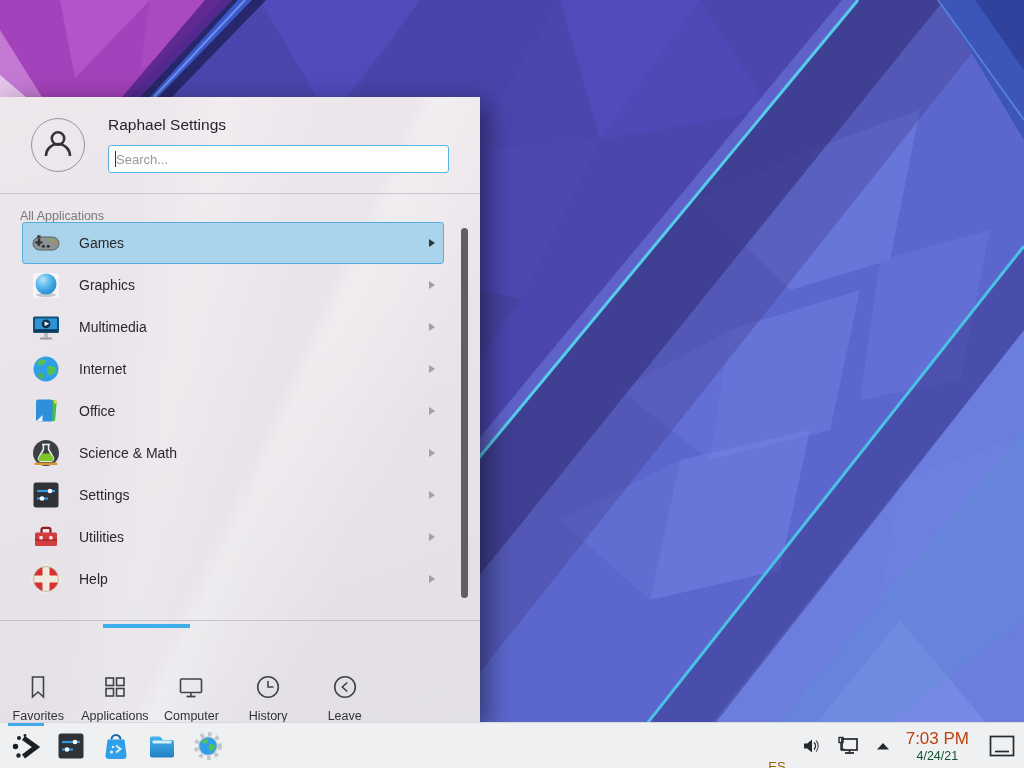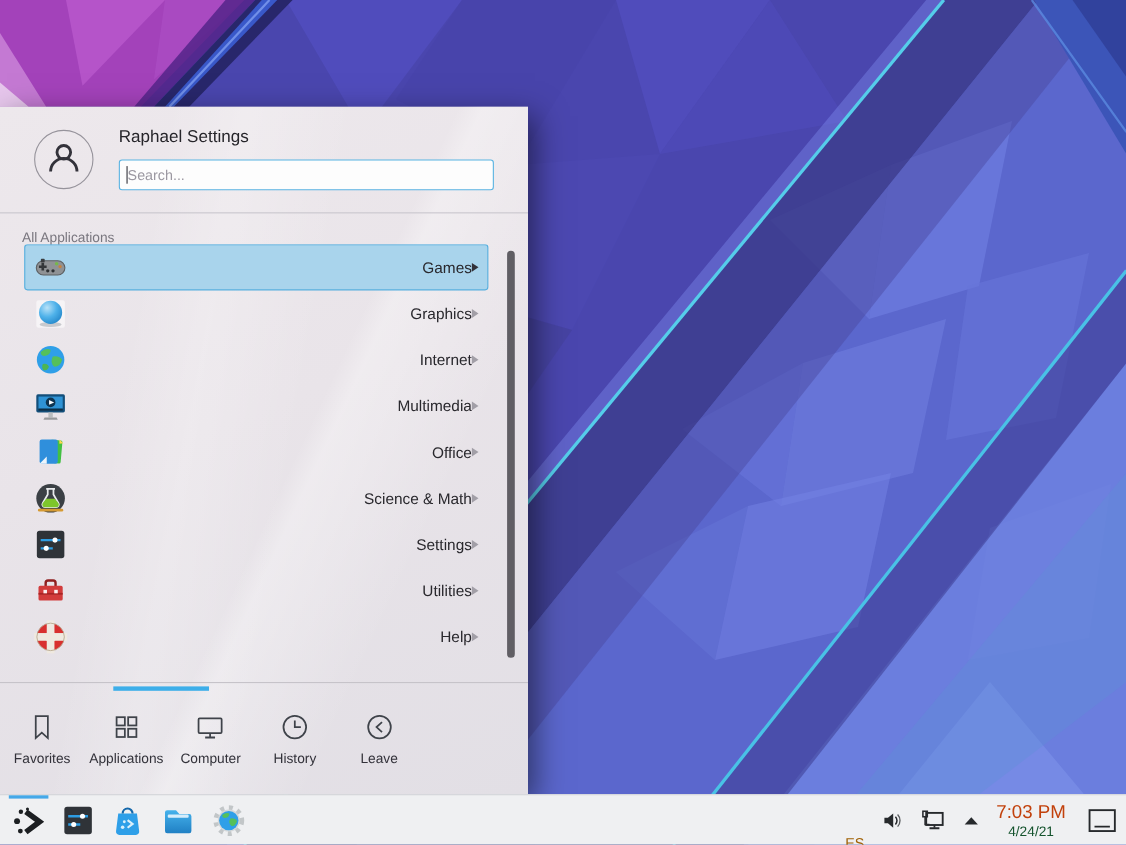--- a/index.html
+++ b/index.html
@@ -30,32 +30,32 @@
     position:absolute;left:108px;top:48px;width:341px;height:28px;
     border:1px solid #59b3e2;border-radius:3px;background:#fdfdfd;
     font-family:inherit;font-size:13px;color:#26252a;padding:12px 7px;outline:none;
   }
   #search::placeholder{color:#9b98a1;}
   #search-caret{position:absolute;left:115px;top:54px;width:1px;height:16px;background:#33323a;}
   #section-label{position:absolute;left:20px;top:101px;font-size:12.5px;color:#7a777f;margin-top:11px;}
   #cat-list{position:absolute;left:0;top:125px;width:480px;height:398px;overflow:hidden;}
   .row{
     position:relative;height:42px;margin:0 36px 0 22px;display:flex;align-items:center;
-    border:1px solid transparent;border-radius:3px;cursor:default;text-align:right;
+    border:1px solid transparent;border-radius:3px;cursor:default;
   }
   .row.selected{background:#a9d4ec;border-color:#55aede;}
   .cat-icon{width:32px;height:32px;margin-left:7px;flex:0 0 32px;display:block;}
   .cat-label{margin-left:17px;font-size:14px;color:#29282d;flex:1;}
   .arrow{width:0;height:0;border-top:4.5px solid transparent;border-bottom:4.5px solid transparent;
     border-left:6px solid #a29fa7;margin-right:8px;}
   .row.selected .arrow{border-left-color:#33323a;}
   #scrollbar{position:absolute;left:461px;top:131px;width:7px;height:370px;border-radius:4px;background:#605e64;}
   .list-sep{position:absolute;left:0;right:0;top:523px;height:1px;background:#c6c3c9;}
   #tab-indicator{position:absolute;left:103px;top:527px;width:87px;height:4px;background:#3daee9;}
-  #tabbar{position:absolute;left:0;top:524px;width:383px;height:101px;display:flex;}
+  #tabbar{position:absolute;left:0;top:550px;width:383px;height:101px;display:flex;}
   .tab{flex:1;display:flex;flex-direction:column;align-items:center;cursor:default;}
   .tab svg{margin-top:25px;display:block;}
   .tab-label{margin-top:7px;font-size:12.5px;color:#33323a;}
   
   #taskbar{
     position:absolute;left:0;top:722px;width:1024px;height:46px;background:#eff0f2;
     border-top:1px solid #d8d9db;
   }
   .tb-icon{position:absolute;top:7px;width:32px;height:32px;}
   #launcher-active-line{position:absolute;left:8px;top:0;width:36px;height:3px;background:#45a8e8;}
@@ -163,40 +163,40 @@
           <rect x="3" y="4" width="26" height="25" rx="2" fill="#ffffff" opacity=".55"></rect>
           <ellipse cx="16" cy="26" rx="10" ry="2.2" fill="#9aa0a6" opacity=".5"></ellipse>
           <circle cx="16" cy="15" r="10.5" fill="url(#gsph)"></circle>
         </svg>
         <span class="cat-label">Graphics</span>
         <span class="arrow"></span>
       </div>
 
       <div class="row">
         <svg class="cat-icon" viewBox="0 0 32 32">
-          <circle cx="16" cy="16" r="12.5" fill="#2f9fe8"></circle>
-          <path d="M7 9 q4.5 -4 9 -2 q0 4.5 -4.5 5.5 Q7 13 7 9z" fill="#55c05a"></path>
-          <path d="M18 13 q6 -1 8.5 3 q-1.5 6 -7 6.5 q-4.5 -4 -1.5 -9.5z" fill="#55c05a"></path>
-          <path d="M9 20 q4 -1 5.5 2.5 q-1.5 4 -5 3 Q7.5 23 9 20z" fill="#4cb551"></path>
-        </svg>
-        <span class="cat-label">Internet</span>
-        <span class="arrow"></span>
-      </div>
-
-      <div class="row">
-        <svg class="cat-icon" viewBox="0 0 32 32">
           <rect x="3" y="5.5" width="26" height="16.5" rx="1.5" fill="#134e79"></rect>
           <rect x="5" y="7.5" width="22" height="11" fill="#2f93d5"></rect>
           <rect x="5" y="18.5" width="22" height="1.8" fill="#0d2f47"></rect>
           <circle cx="16" cy="12.8" r="4.4" fill="#0e3450"></circle>
           <path d="M14.6 10.6 l4.6 2.2 -4.6 2.2z" fill="#ffffff"></path>
           <rect x="14" y="22" width="4" height="4.5" fill="#b9bcbe"></rect>
           <path d="M10.5 26.5 h11 l1 2 h-13z" fill="#97999b"></path>
         </svg>
         <span class="cat-label">Multimedia</span>
+        <span class="arrow"></span>
+      </div>
+
+      <div class="row">
+        <svg class="cat-icon" viewBox="0 0 32 32">
+          <circle cx="16" cy="16" r="12.5" fill="#2f9fe8"></circle>
+          <path d="M7 9 q4.5 -4 9 -2 q0 4.5 -4.5 5.5 Q7 13 7 9z" fill="#55c05a"></path>
+          <path d="M18 13 q6 -1 8.5 3 q-1.5 6 -7 6.5 q-4.5 -4 -1.5 -9.5z" fill="#55c05a"></path>
+          <path d="M9 20 q4 -1 5.5 2.5 q-1.5 4 -5 3 Q7.5 23 9 20z" fill="#4cb551"></path>
+        </svg>
+        <span class="cat-label">Internet</span>
         <span class="arrow"></span>
       </div>
 
       <div class="row">
         <svg class="cat-icon" viewBox="0 0 32 32">
           <rect x="15" y="5" width="11" height="21" rx="1.5" fill="#43c043" transform="rotate(5 20 15)"></rect>
           <path d="M24 4.5 l3.5 3.5 -3.5 .5z" fill="#ffd84d"></path>
           <rect x="6" y="4.5" width="16.5" height="22" rx="2" fill="#2f8fdc"></rect>
           <path d="M6 26.5 l6.5 -6.5 0 6.5z" fill="#eef5fb"></path>
         </svg>

